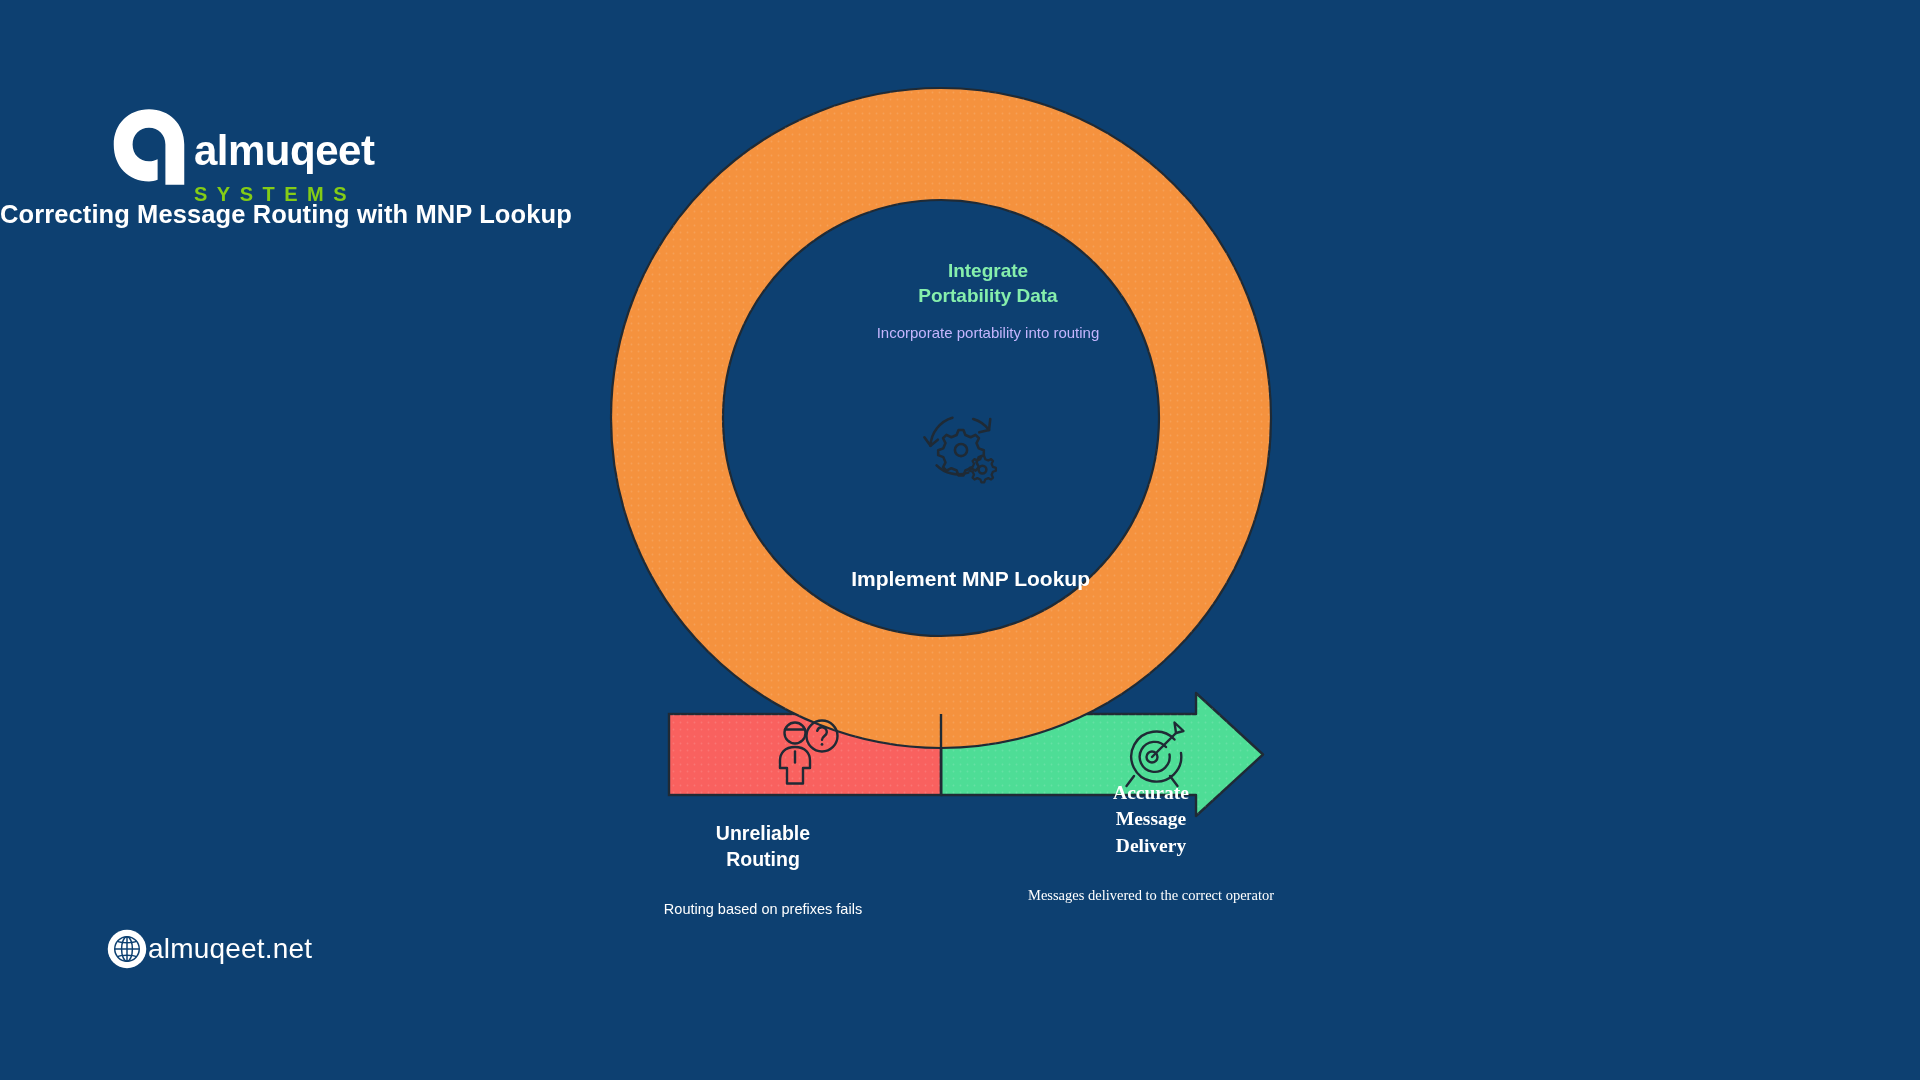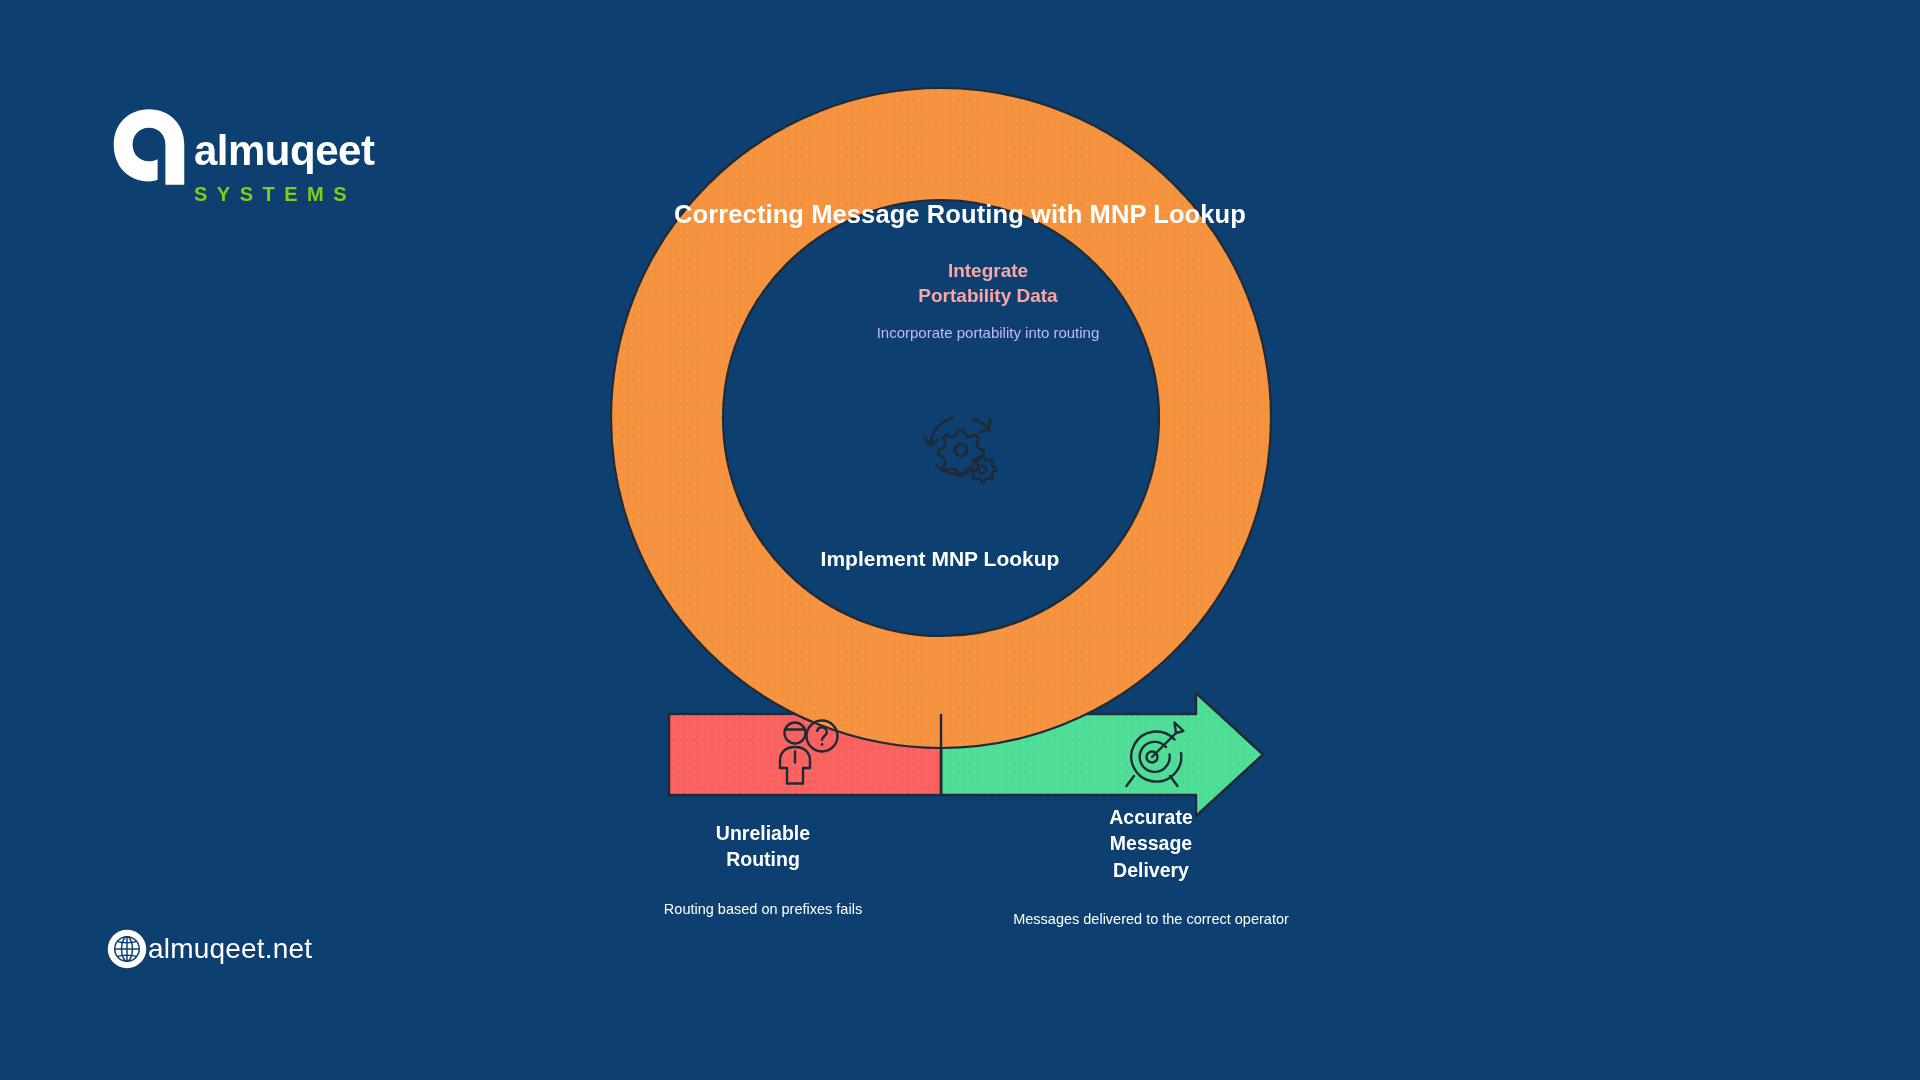--- a/index.html
+++ b/index.html
@@ -57,78 +57,77 @@
     margin-top: 13px;
     line-height: 1;
   }
 
   
   .title {
     position: absolute;
     top: 200px;
     left: 0;
     width: 1920px;
-    text-align: center;
     color: #ffffff;
     font-size: 25.5px;
     font-weight: 700;
     letter-spacing: 0.1px;
   }
 
   
   .top-label {
     position: absolute;
     top: 258px;
     left: 828px;
     width: 320px;
     text-align: center;
   }
   .top-label .heading {
-    color: #fca5a5;
+    color: #86efac;
     font-size: 19px;
     font-weight: 700;
     line-height: 1.34;
   }
   .top-label .desc {
     color: #c4b5fd;
     font-size: 15px;
     font-weight: 400;
     line-height: 1.33;
     margin-top: 14px;
   }
 
   
   .bot-label {
     position: absolute;
     width: 300px;
     text-align: center;
   }
   .bot-label.left  { left: 613px; top: 820px; }
-  .bot-label.right { left: 1001px; top: 804px; }
+  .bot-label.right { left: 1001px; top: 780px; font-family: Liberation Serif, serif; }
   .bot-label .heading {
     color: #ffffff;
     font-size: 19.5px;
     font-weight: 700;
     line-height: 1.35;
   }
   .bot-label .desc {
     color: #ffffff;
     font-size: 14.5px;
     font-weight: 400;
     line-height: 1.34;
     margin-top: 27px;
   }
 
   
   .center-text {
     position: absolute;
     left: 790px;
-    top: 545px;
+    top: 565px;
     width: 300px;
-    text-align: center;
+    text-align: right;
     color: #ffffff;
     font-size: 21px;
     font-weight: 700;
     line-height: 1.32;
     pointer-events: none;
   }
 
   
   .footer {
     position: absolute;

